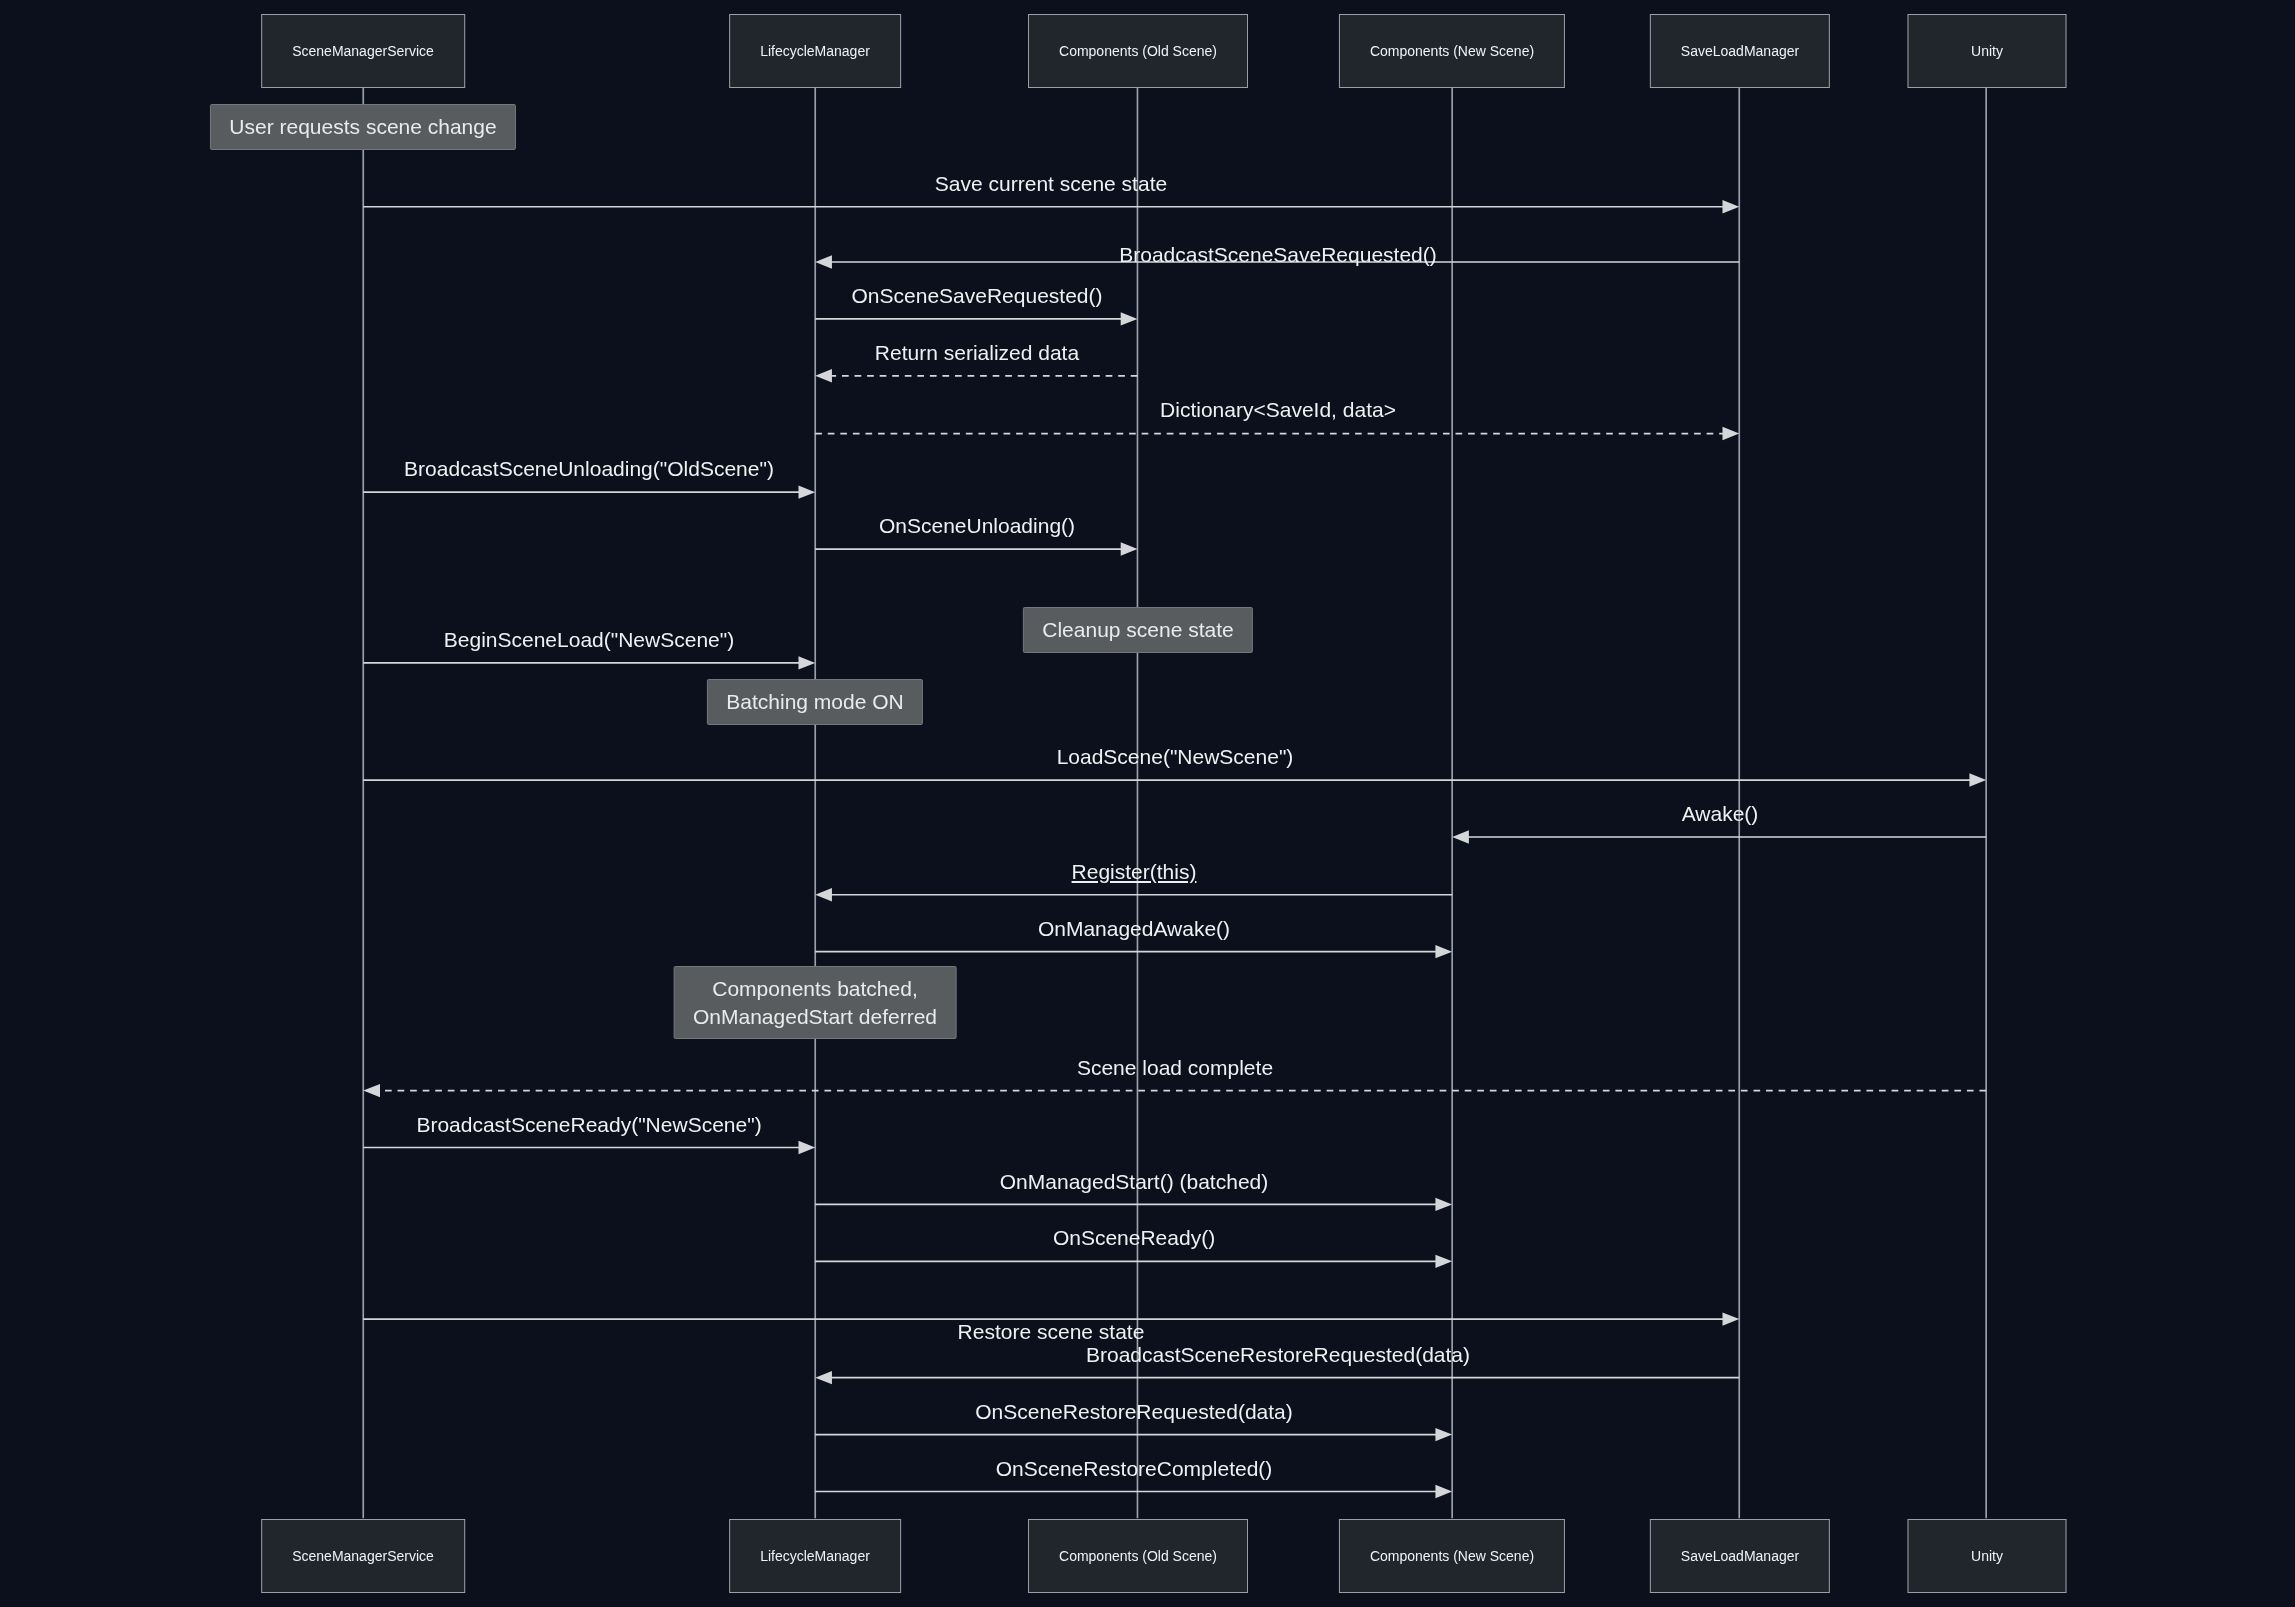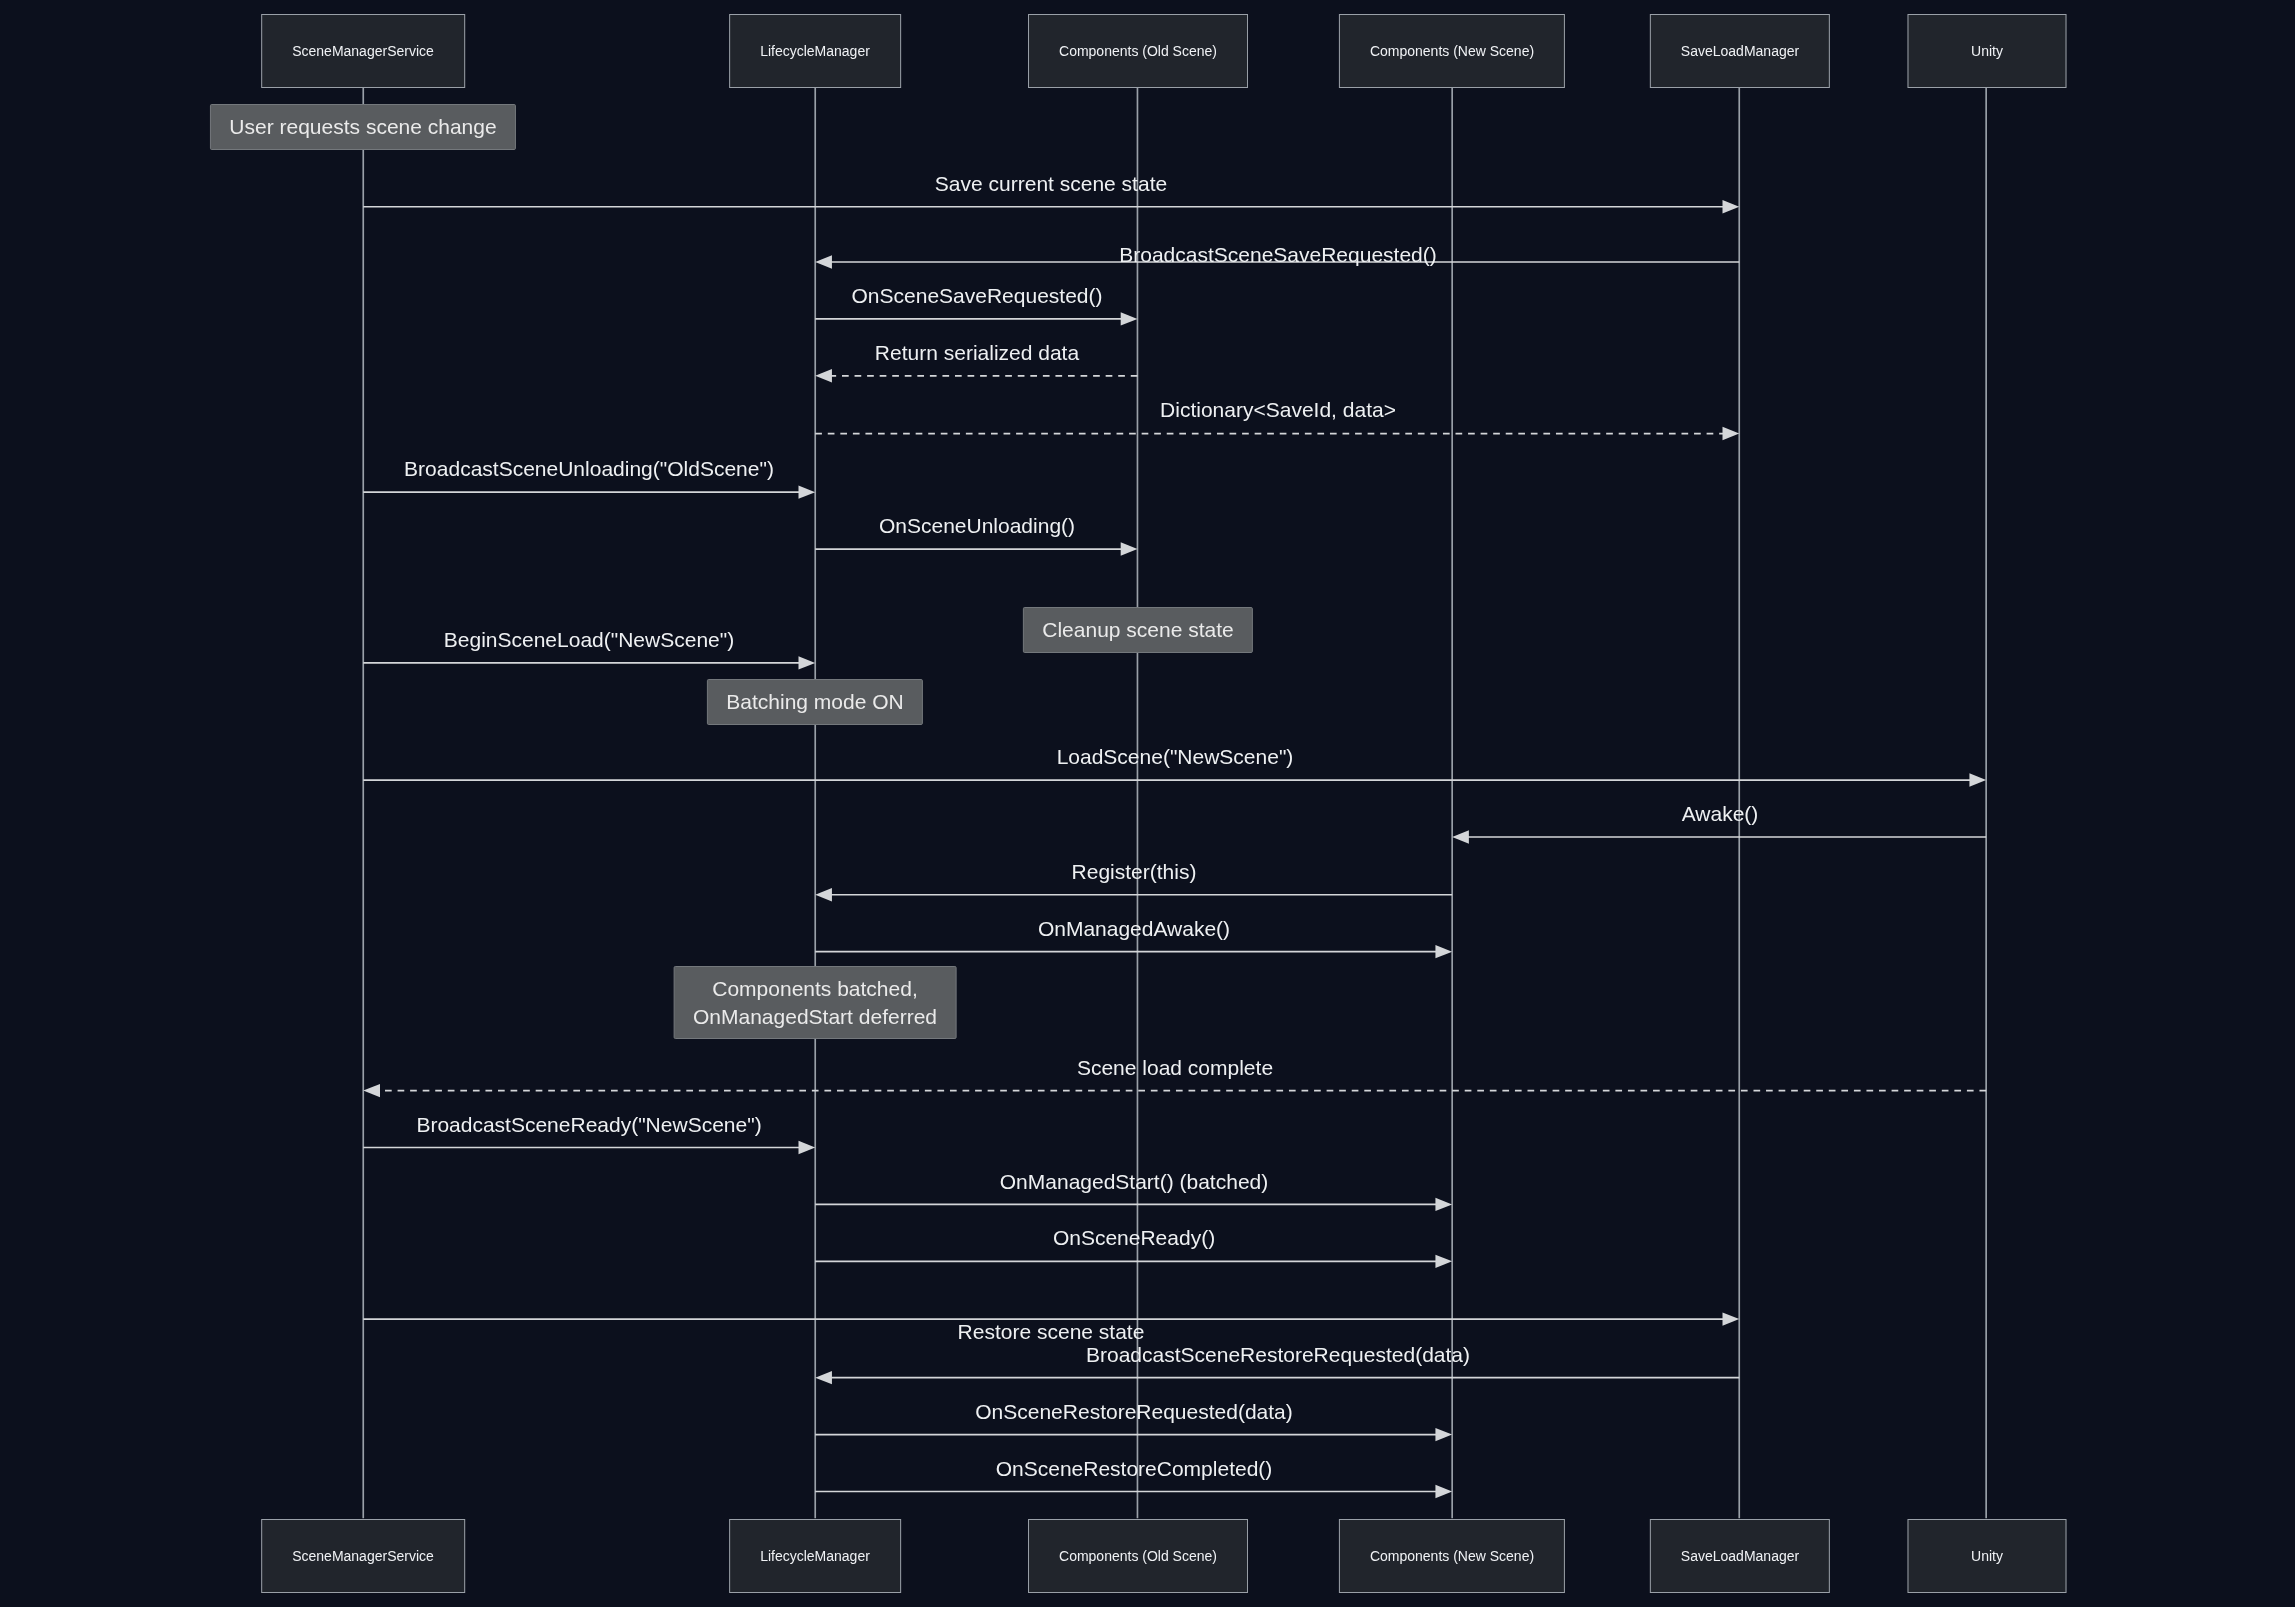--- a/index.html
+++ b/index.html
@@ -104,21 +104,21 @@
     <div class="msg-label" style="left: 1051px; top: 172px;">Save current scene state</div>
     <div class="msg-label" style="left: 1278px; top: 227px; margin-top: 16px;">BroadcastSceneSaveRequested()</div>
     <div class="msg-label" style="left: 977px; top: 284px;">OnSceneSaveRequested()</div>
     <div class="msg-label" style="left: 977px; top: 341px;">Return serialized data</div>
     <div class="msg-label" style="left: 1278px; top: 398px;">Dictionary&lt;SaveId, data&gt;</div>
     <div class="msg-label" style="left: 589px; top: 457px;">BroadcastSceneUnloading("OldScene")</div>
     <div class="msg-label" style="left: 977px; top: 514px;">OnSceneUnloading()</div>
     <div class="msg-label" style="left: 589px; top: 628px;">BeginSceneLoad("NewScene")</div>
     <div class="msg-label" style="left: 1175px; top: 745px;">LoadScene("NewScene")</div>
     <div class="msg-label" style="left: 1720px; top: 802px;">Awake()</div>
-    <div class="msg-label" style="left: 1134px; top: 860px;">Register(this)</div>
+    <div class="msg-label" style="left: 1134px; top: 860px; text-decoration: underline;">Register(this)</div>
     <div class="msg-label" style="left: 1134px; top: 917px;">OnManagedAwake()</div>
     <div class="msg-label" style="left: 1175px; top: 1056px;">Scene load complete</div>
     <div class="msg-label" style="left: 589px; top: 1113px;">BroadcastSceneReady("NewScene")</div>
     <div class="msg-label" style="left: 1134px; top: 1170px;">OnManagedStart() (batched)</div>
     <div class="msg-label" style="left: 1134px; top: 1226px;">OnSceneReady()</div>
     <div class="msg-label" style="left: 1051px; top: 1320px;">Restore scene state</div>
     <div class="msg-label" style="left: 1278px; top: 1343px;">BroadcastSceneRestoreRequested(data)</div>
     <div class="msg-label" style="left: 1134px; top: 1400px;">OnSceneRestoreRequested(data)</div>
     <div class="msg-label" style="left: 1134px; top: 1457px;">OnSceneRestoreCompleted()</div>
     <div class="note" style="left: 363px; top: 104px;">User requests scene change</div>

